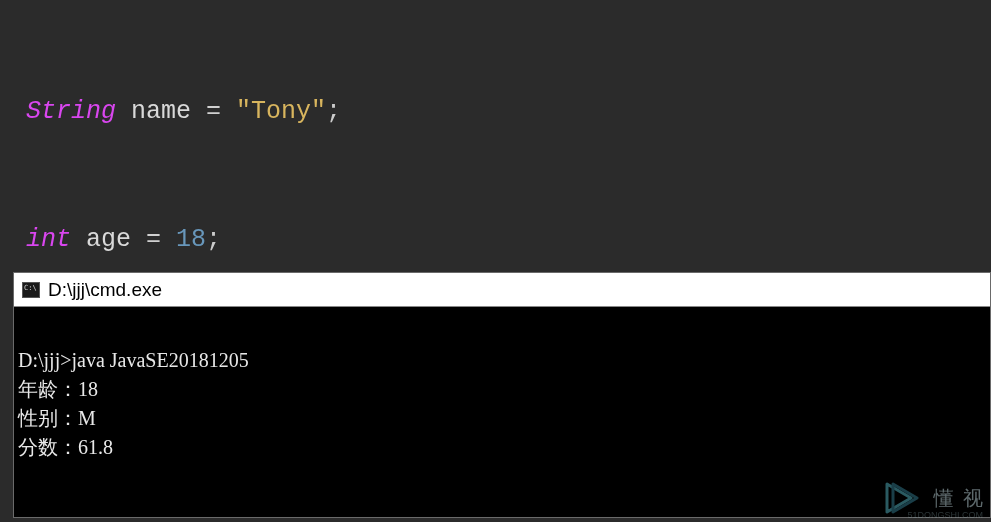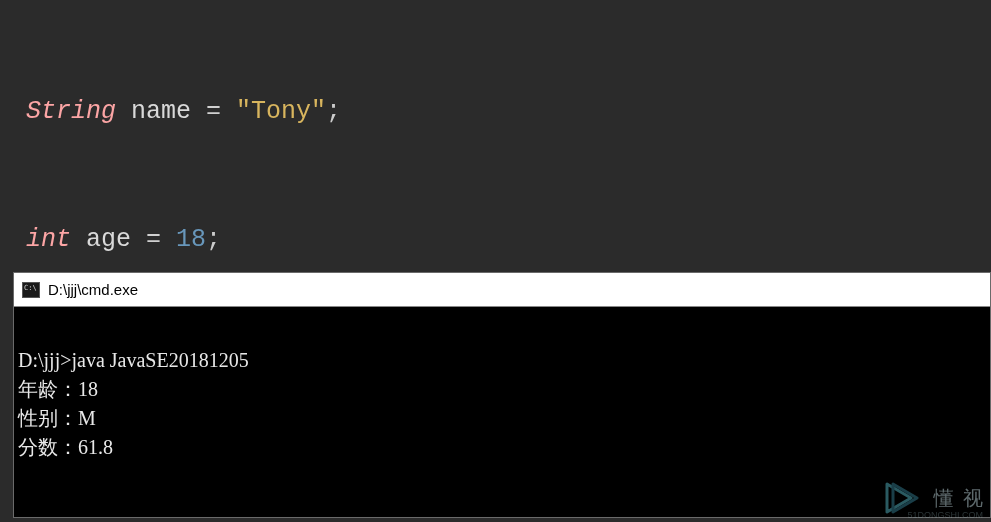--- a/index.html
+++ b/index.html
@@ -15,21 +15,21 @@
     background: #2b2b2b;
     padding: 6px 0 18px 0;
     font-size: 25px;
     line-height: 1.7;
     white-space: pre;
   }
   .line {
     padding-left: 26px;
     color: #d4d4d4;
   }
-  .kw-type { color: #fca5a5; font-style: italic; }
+  .kw-type { color: #d946ef; font-style: italic; }
   .ident { color: #d9d9d9; font-style: normal; }
   .op { color: #d0d0d0; font-style: normal; }
   .str { color: #d8b55e; font-style: normal; }
   .num { color: #6897bb; font-style: normal; margin-top: 40px; }
   .punct { color: #cccccc; font-style: normal; }
 
   .terminal-window {
     position: absolute;
     left: 13px;
     top: 272px;
@@ -59,21 +59,21 @@
     content: "C:\\";
     position: absolute;
     color: #d0d0d0;
     font-size: 7px;
     left: 1px;
     top: 1px;
     font-family: Consolas, monospace;
   }
   .terminal-title {
     color: #000;
-    font-size: 15px;
+    font-size: 19px;
     font-family: "Segoe UI", Tahoma, sans-serif;
   }
   .terminal-body {
     background: #000;
     color: #e8e8e8;
     font-family: Liberation Serif, serif;
     font-size: 20px;
     line-height: 1.45;
     padding: 10px 4px 20px 4px;
     min-height: 210px;

